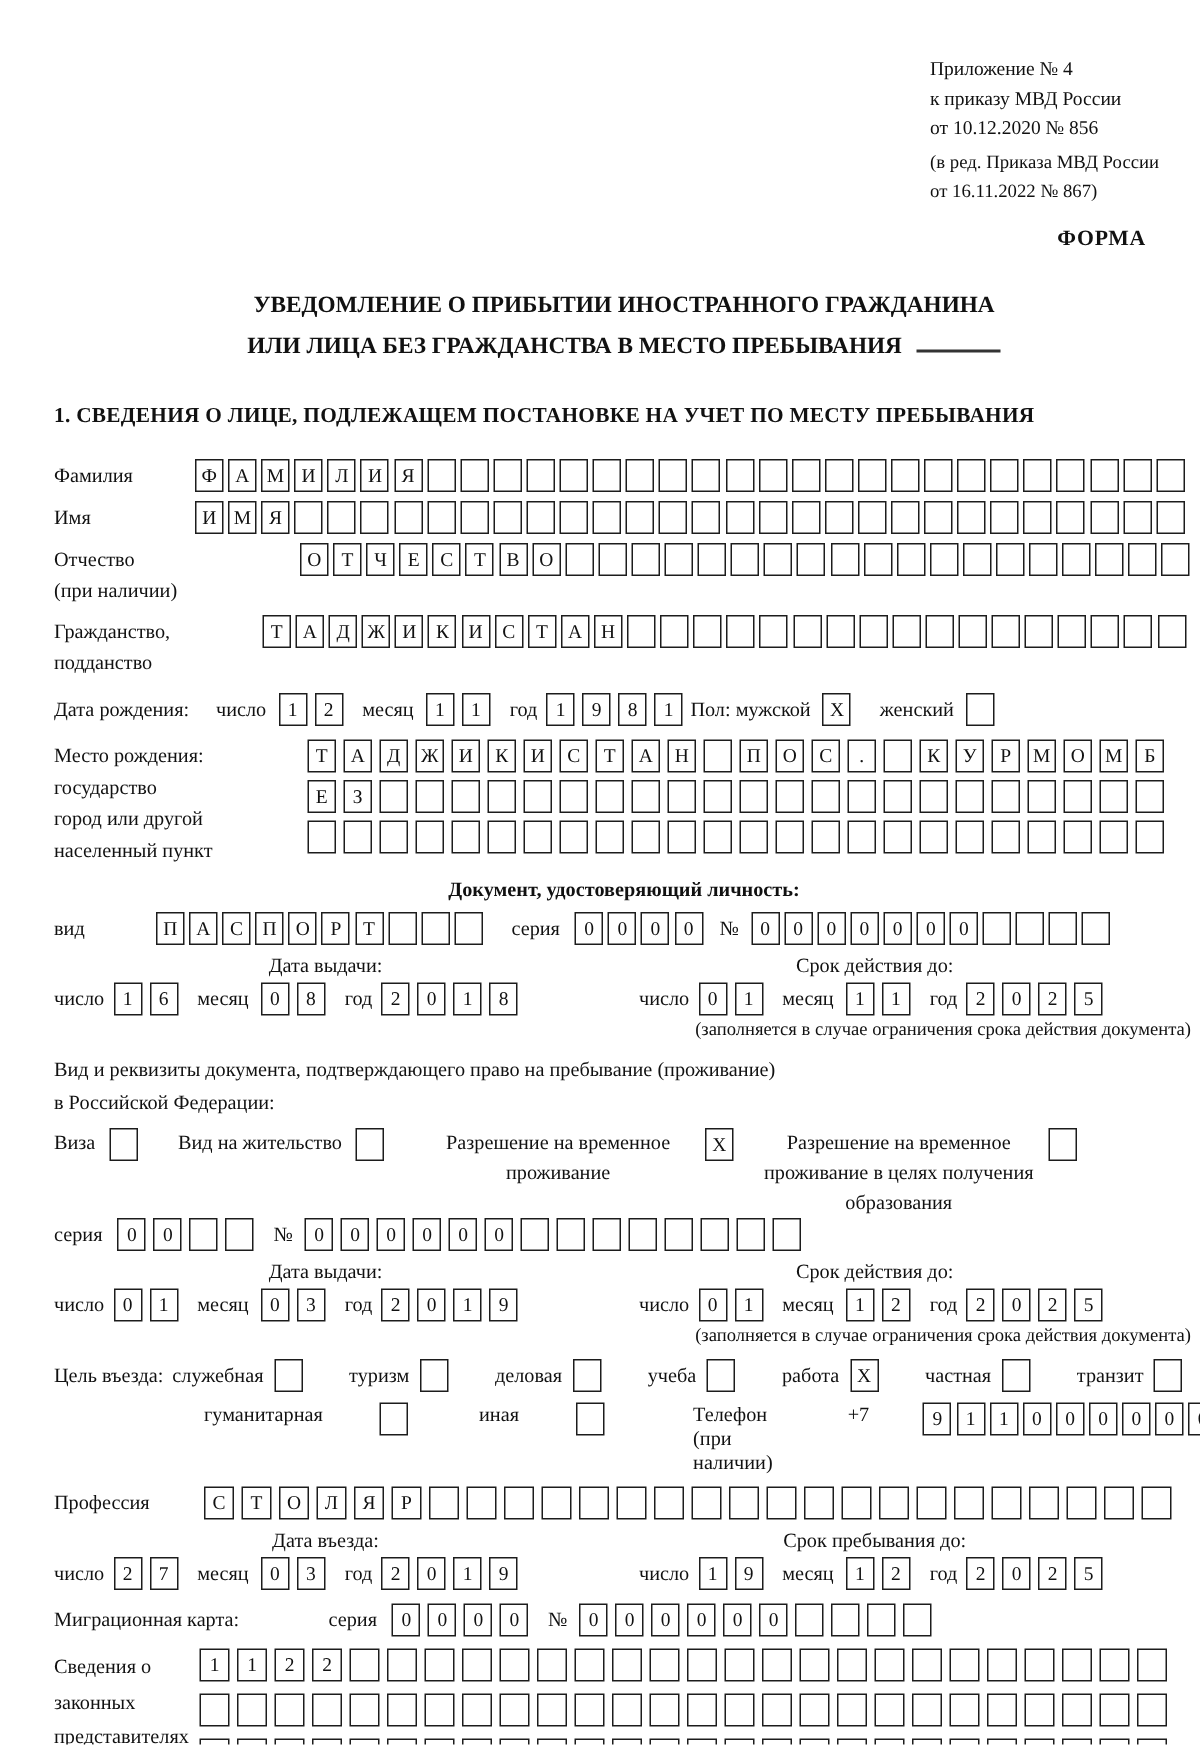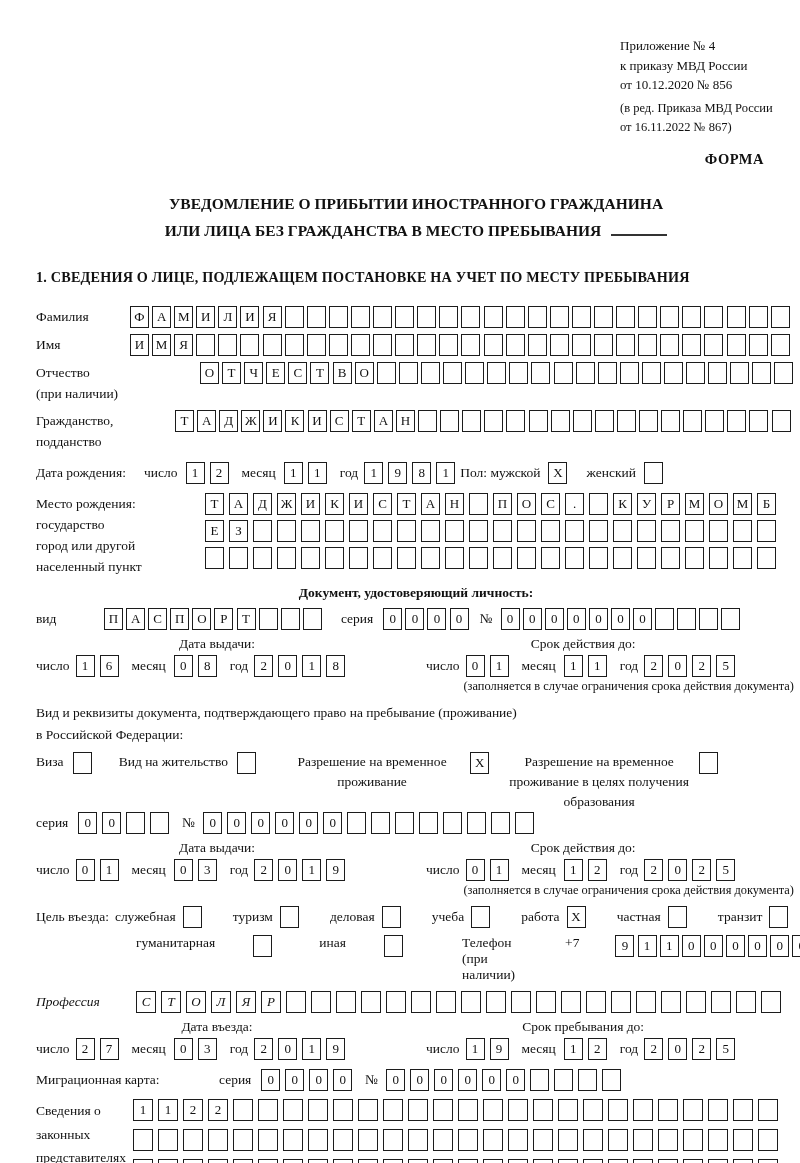--- a/index.html
+++ b/index.html
@@ -588,21 +588,21 @@
           <span class="cell">0</span>
           <span class="cell">0</span>
           <span class="cell">0</span>
           <span class="cell">0</span>
           <span class="cell">0</span>
           <span class="cell">0</span>
           <span class="cell"></span>
         </span>
     </div>
 
-    <div class="frow" style="margin-top:8px;font-style:italic;">
+    <div class="frow" style="margin-top:8px;">
       <span class="flabel" style="width:100px;">Профессия</span>
       <span class="cells cells-wide">
           <span class="cell">С</span>
           <span class="cell">Т</span>
           <span class="cell">О</span>
           <span class="cell">Л</span>
           <span class="cell">Я</span>
           <span class="cell">Р</span>
           <span class="cell"></span>
           <span class="cell"></span>

